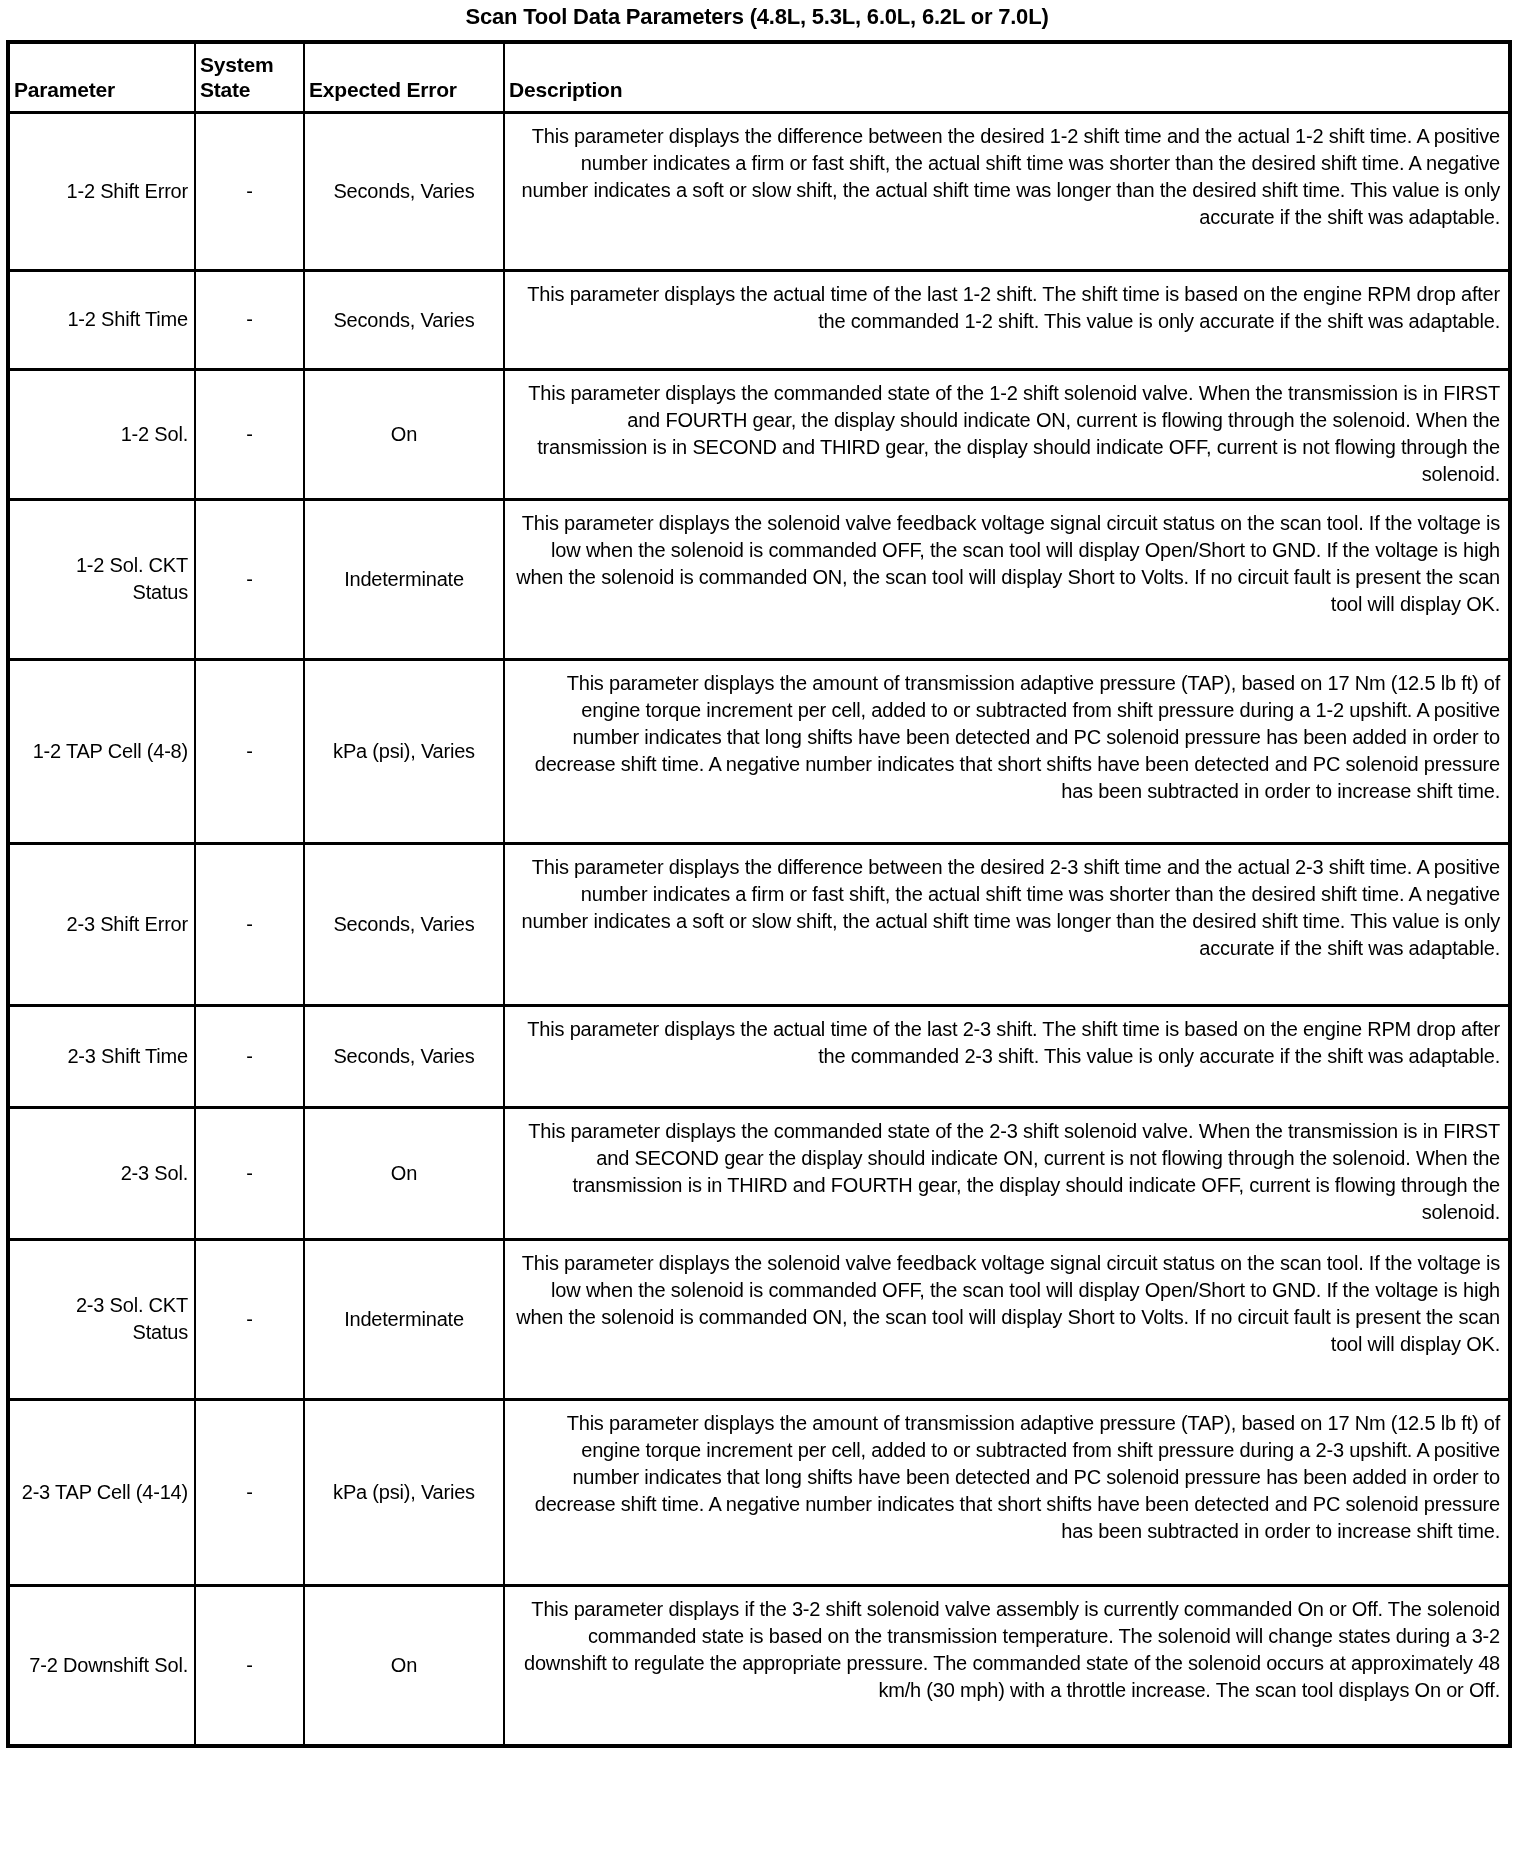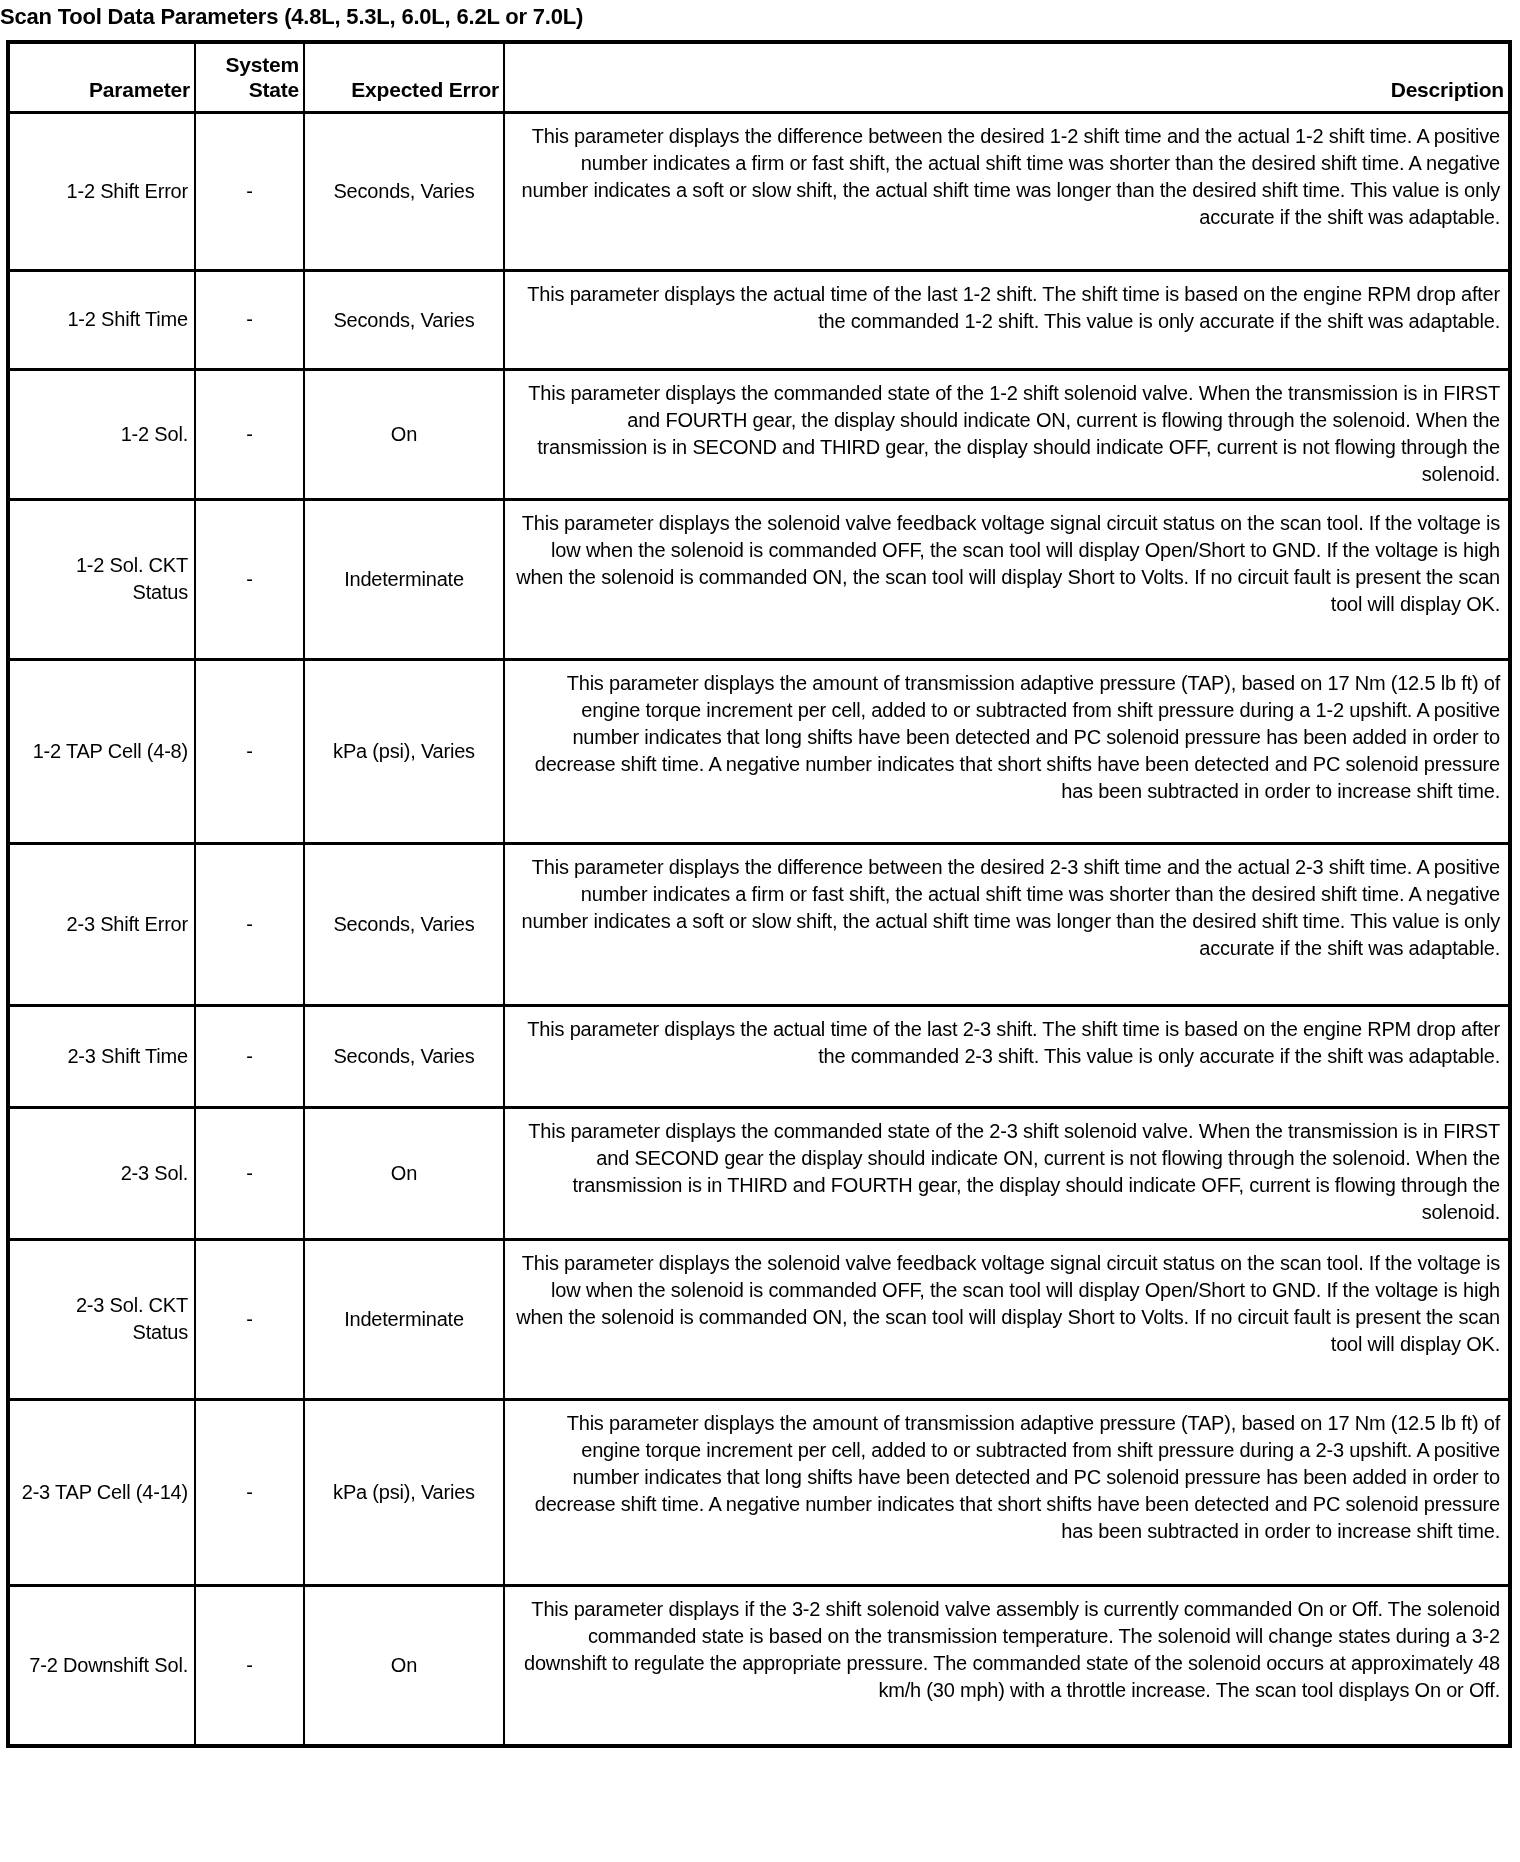--- a/index.html
+++ b/index.html
@@ -11,21 +11,21 @@
   }
   .page {
     width: 1520px;
     height: 1862px;
     background: #ffffff;
     overflow: hidden;
   }
   .doc-title {
     margin: 5px 0 0 0;
     width: 1514px;
-    text-align: left;
+    text-align: center;
     font-weight: bold;
     font-size: 22px;
     letter-spacing: -0.2px;
     line-height: 24px;
   }
   table.params {
     border-collapse: collapse;
     table-layout: fixed;
     width: 1506px;
     margin: 11px 0 0 6px;
@@ -39,21 +39,21 @@
   col.c-desc  { width: auto; }
   th, td {
     border-left: 2px solid #000;
     border-right: 2px solid #000;
     border-top: 3px solid #000;
     border-bottom: 3px solid #000;
     margin: 0;
   }
   thead th {
     vertical-align: bottom;
-    text-align: right;
+    text-align: left;
     font-weight: bold;
     font-size: 21px;
     line-height: 25px;
     padding: 4px 4px 9px 4px;
     background: #fff;
   }
   td.oc-cell {
     vertical-align: middle;
     text-align: left;
     padding: 8px 12px 10px 12px;

